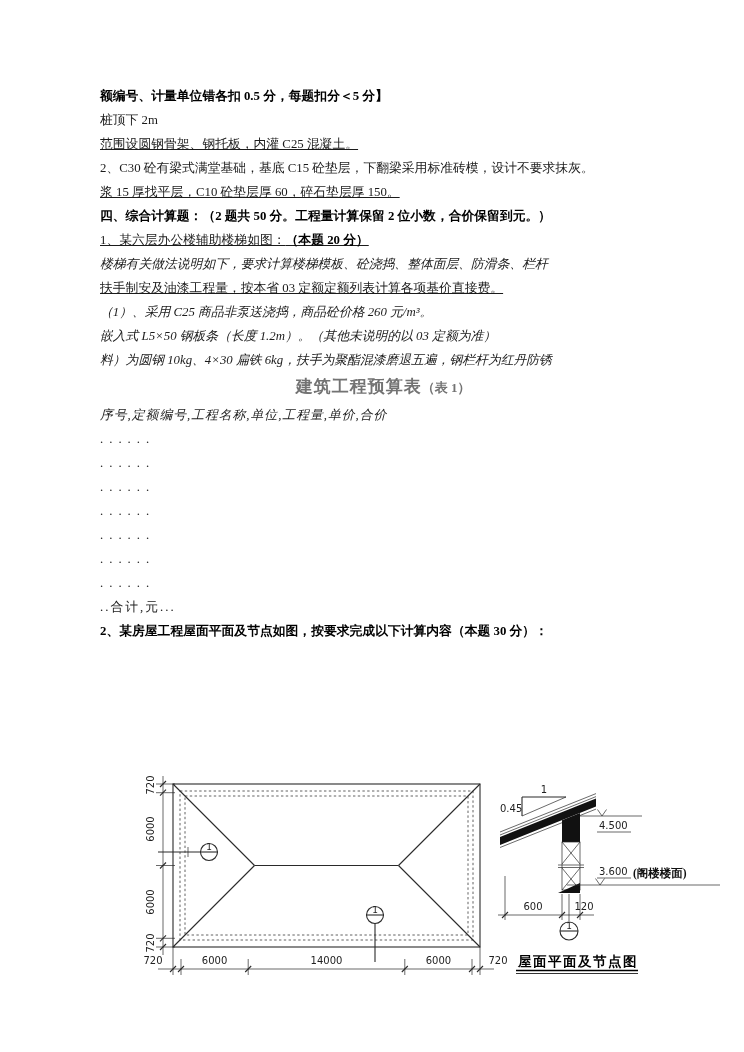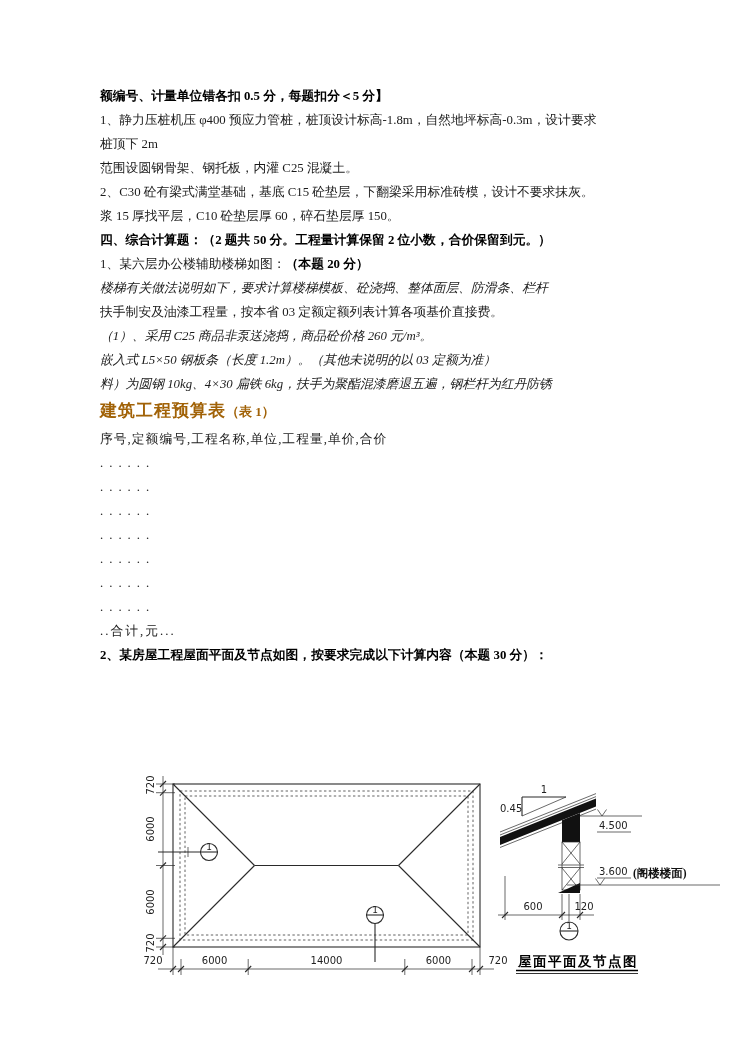--- a/index.html
+++ b/index.html
@@ -12,28 +12,28 @@
     overflow:hidden;
   }
   .content {
     position:absolute; left:100px; top:84px; width:566px;
     font-size:12.8px; line-height:24px;
   }
   .content p { margin:0; white-space:nowrap; }
   .b  { font-weight:700; color:#000; }
   .ml15 { margin-left:15px; }
   .ml20 { margin-left:20px;font-style:italic; }
-  .ml28 { margin-left:28px; }
+  .ml28 { margin-left:28px;text-decoration:underline; }
   .ml57 { margin-left:57px;font-style:italic; }
   .table-title {
-    margin-left:48px; font-size:17px; font-weight:700; color:#a16207;
-    line-height:30px; letter-spacing:1px;
+    margin-left:48px; font-size:17px; font-weight:700; color:#737373;
+    line-height:30px; letter-spacing:1px;text-align:center;
   }
   .table-title .suffix { font-size:13px; letter-spacing:0; }
-  .cols { letter-spacing:1px; }
+  .cols { letter-spacing:1px;font-style:italic; }
   .dots { letter-spacing:6px; color:#2a2a2a; }
   .total-row { letter-spacing:2px; }
   .q2title { margin-top:6px; }
   .figure { position:absolute; left:0; top:760px; width:744px; height:292px; }
   svg { position:absolute; }
   .ln   { stroke:#2a2a2a; stroke-width:1.1; fill:none; }
   .thin { stroke:#2a2a2a; stroke-width:0.7; fill:none; }
   .dash { stroke:#3a3a3a; stroke-width:0.8; fill:none; stroke-dasharray:2.4,2.4; }
   .blk  { fill:#111; stroke:none; }
   .fig-label {
@@ -44,21 +44,20 @@
   .fig-note { font-family:"Liberation Serif",serif; font-size:11.5px; font-weight:700; fill:#111; }
   .fig-caption { font-family:"Liberation Serif",serif; font-size:13.5px; font-weight:700; letter-spacing:1.5px; fill:#000; }
 </style>
 </head>
 <body>
 
 <div class="page">
 
   <div class="content">
     <p class="b">额编号、计量单位错各扣 0.5 分，每题扣分＜5 分】</p>
-    <p>1、静力压桩机压 φ400 预应力管桩，桩顶设计标高-1.8m，自然地坪标高-0.3m，设计要求</p>
     <p>桩顶下 2m</p>
     <p class="ml28">范围设圆钢骨架、钢托板，内灌 C25 混凝土。</p>
     <p>2、C30 砼有梁式满堂基础，基底 C15 砼垫层，下翻梁采用标准砖模，设计不要求抹灰。</p>
     <p class="ml28">浆 15 厚找平层，C10 砼垫层厚 60，碎石垫层厚 150。</p>
     <p class="b">四、综合计算题：（2 题共 50 分。工程量计算保留 2 位小数，合价保留到元。）</p>
     <p class="ml28"><span>1、某六层办公楼辅助楼梯如图：</span><span class="b">（本题 20 分）</span></p>
     <p class="ml57">楼梯有关做法说明如下，要求计算楼梯模板、砼浇捣、整体面层、防滑条、栏杆</p>
     <p class="ml28">扶手制安及油漆工程量，按本省 03 定额定额列表计算各项基价直接费。</p>
     <p class="ml20">（1）、采用 C25 商品非泵送浇捣，商品砼价格 260 元/m³。</p>
     <p class="ml20">嵌入式 L5×50 钢板条（长度 1.2m）。（其他未说明的以 03 定额为准）</p>

